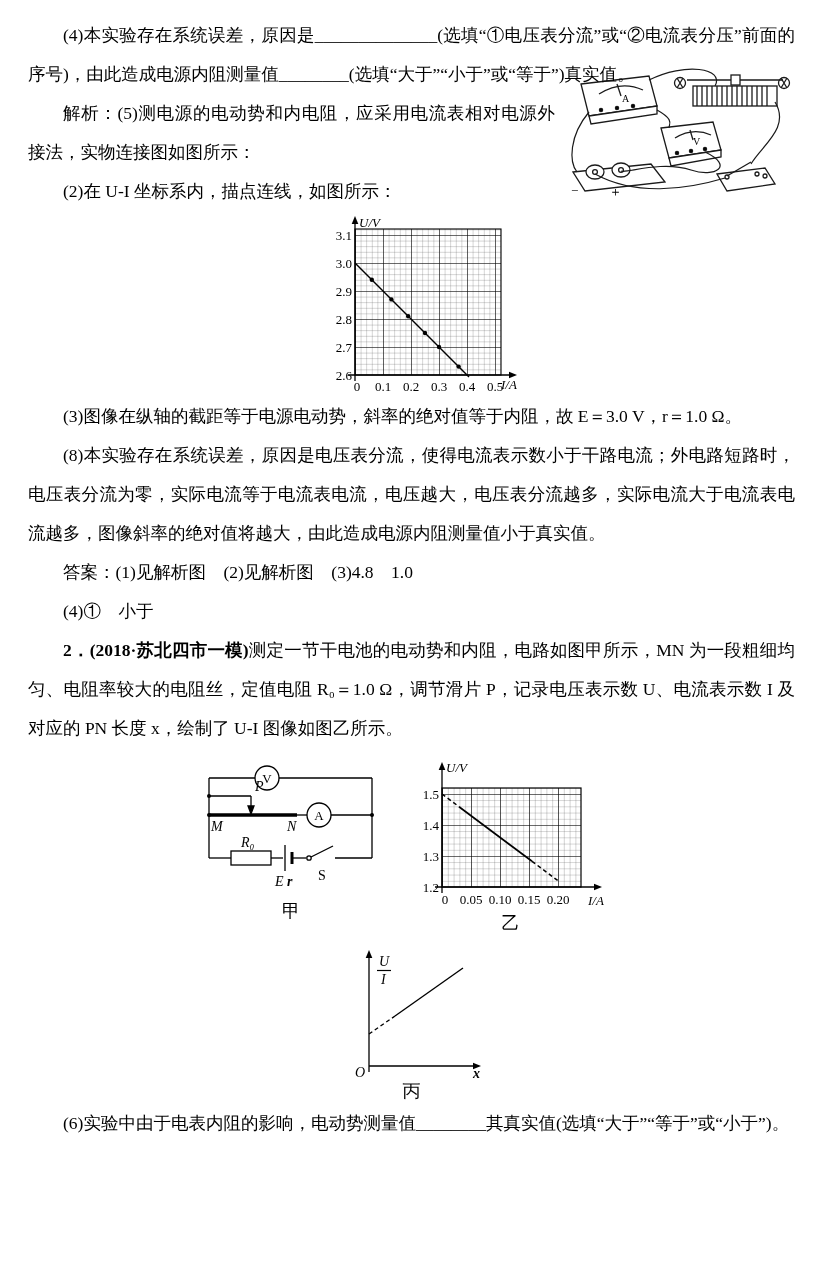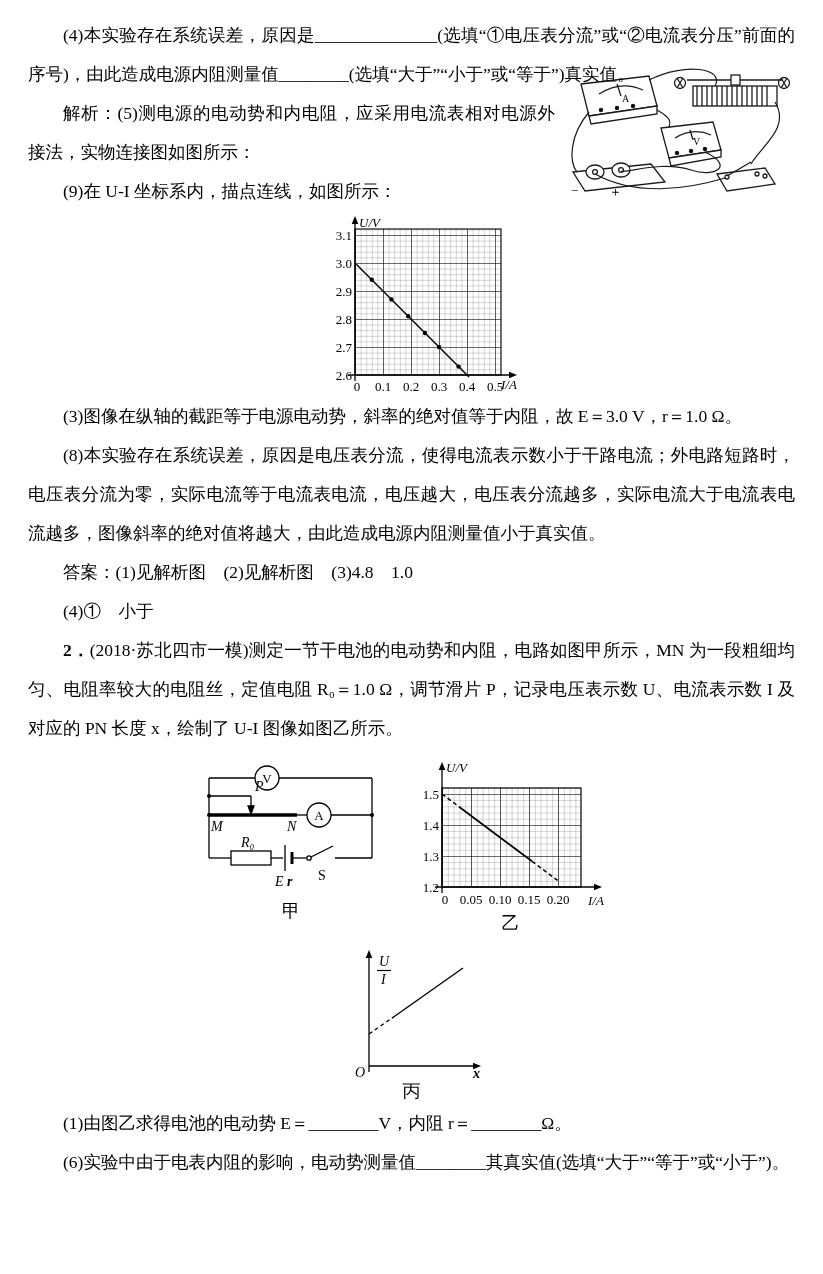--- a/index.html
+++ b/index.html
@@ -12,21 +12,21 @@
     color: #000;
     font-family: "Liberation Serif", "DejaVu Serif", serif;
     font-size: 17.5px;
     line-height: 39px;
     padding: 16px 28px 0 28px;
     overflow: hidden;
   }
   .para { text-align: justify; }
   .indent { text-indent: 2em; }
   b.inline-label { font-family: "Liberation Sans", sans-serif; font-weight: normal; }
-  .q-src { font-weight: normal; margin-top: 37px; }
+  .q-src { font-weight: bold; margin-top: 37px; }
   .setup-fig {
     float: right;
     width: 234px; height: 146px;
     margin: -44px -4px 6px 10px;
   }
   .chart1-wrap { margin: 4px 0 0 292px; width: 210px; }
   .figrow {
     display: flex; justify-content: center; align-items: flex-start;
     gap: 26px; margin-top: 10px;
   }
@@ -119,21 +119,21 @@
             <path d="M30,124 C70,146 120,140 160,128"></path>
           </g>
         </g>
         <text x="57" y="52" font-size="10">A</text>
         <text x="128" y="95" font-size="10">V</text>
         <text x="6" y="145" font-size="13">−</text>
         <text x="44" y="146" font-size="13">＋</text>
       </svg>
     </div>
     <p class="para indent"><b class="inline-label">解析：</b><span>(5)测电源的电动势和内电阻，应采用电流表相对电源外接法，实物连接图如图所示：</span></p>
-    <p class="para indent">(9)在 U-I 坐标系内，描点连线，如图所示：</p>
+    <p class="para indent">(2)在 U-I 坐标系内，描点连线，如图所示：</p>
   </div>
 
   <div class="chart1-wrap">
     <svg width="210" height="182" viewBox="0 0 200 182">
       <defs>
         <pattern id="g1minor" width="5.6" height="5.6" patternUnits="userSpaceOnUse" x="30" y="20">
           <path d="M5.6,0 L0,0 0,5.6" fill="none" stroke="#444" stroke-width="0.45"></path>
         </pattern>
         <pattern id="g1major" width="28" height="28" patternUnits="userSpaceOnUse" x="30" y="20">
           <path d="M28,0 L0,0 0,28" fill="none" stroke="#000" stroke-width="1.1"></path>
@@ -288,16 +288,15 @@
       <line x1="68" y1="74" x2="136" y2="26" stroke="#000" stroke-width="1.4"></line>
       <text x="52" y="24" font-size="14" class="it">U</text>
       <line x1="50" y1="28.5" x2="64" y2="28.5" stroke="#000" stroke-width="1.2"></line>
       <text x="54" y="42" font-size="14" class="it">I</text>
       <text x="28" y="135" font-size="14" class="it">O</text>
       <text x="146" y="136" font-size="14" class="it" font-weight="bold">x</text>
     </svg>
     <div class="figcap">丙</div>
   </div>
 
-  <p class="para indent">(1)由图乙求得电池的电动势 E＝________V，内阻 r＝________Ω。</p>
   <p class="para indent">(6)实验中由于电表内阻的影响，电动势测量值________其真实值(选填“大于”“等于”或“小于”)。</p>
 
 </div>
 
 </body></html>

